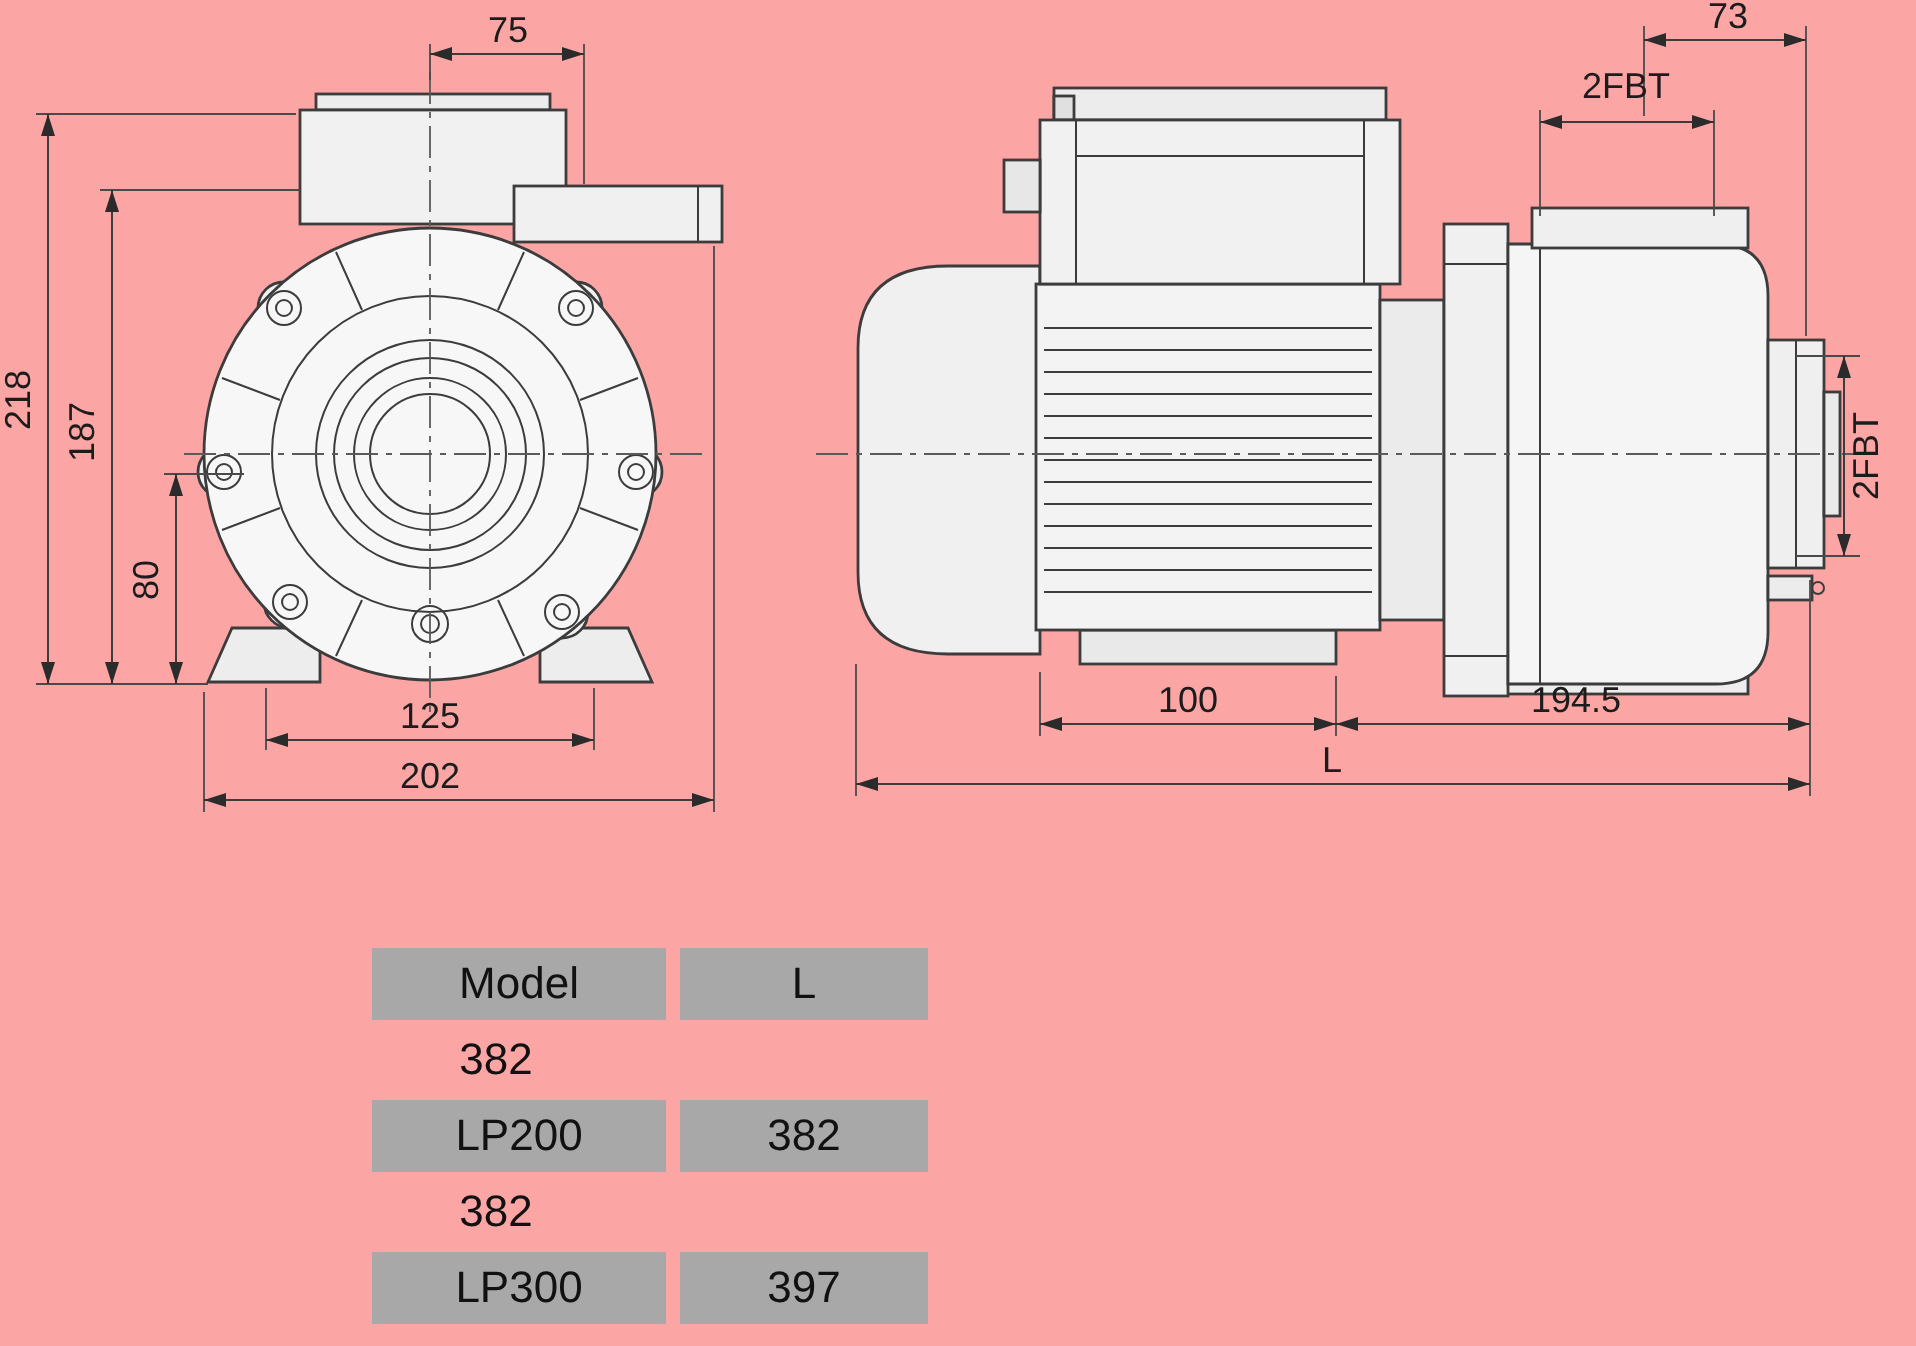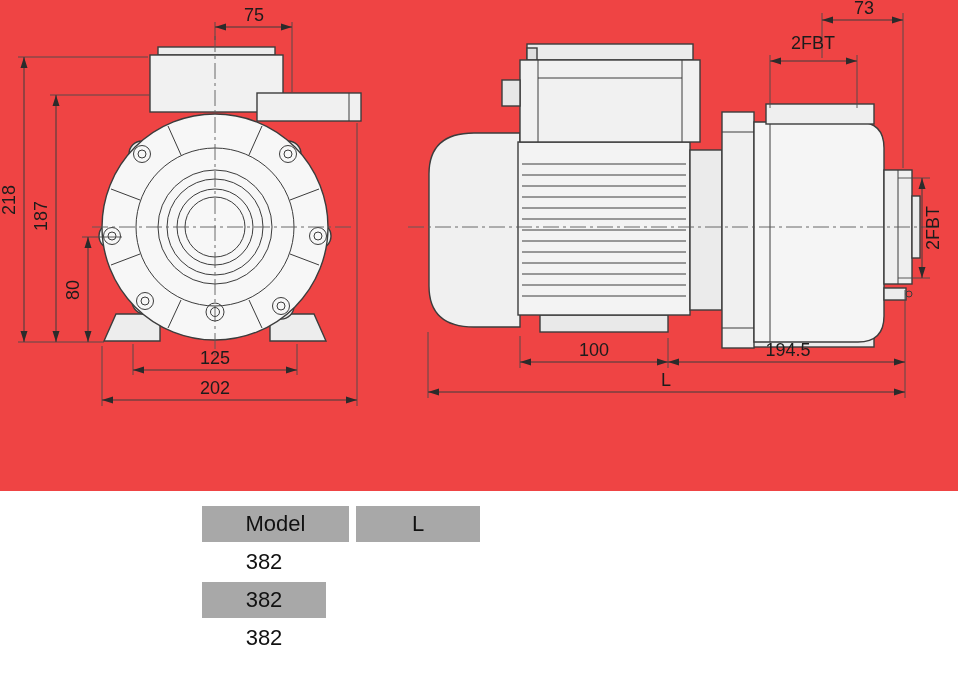--- a/index.html
+++ b/index.html
@@ -2,33 +2,33 @@
 <html><head>
 <meta charset="utf-8">
 <style>
   * { margin:0; padding:0; box-sizing:border-box; }
   html,body { background:#ffffff; }
   body {
     width:958px; height:673px;
     font-family:"Liberation Sans", sans-serif;
     position:relative; overflow:hidden;
   }
-  .canvas { position:relative; width:958px; height:491px; background:#ef4444;text-align:center; }
+  .canvas { position:relative; width:958px; height:673px; background:#fca5a5;text-align:center; }
   svg { position:absolute; left:0; top:0; }
   svg text {
     font-family:"Liberation Sans", sans-serif;
     font-size:18px; fill:#1c1c1c;
   }
   .part { stroke:#3c3c3c; stroke-width:1.4; }
   .thin { stroke:#3c3c3c; stroke-width:1; fill:none; }
   .dimline { stroke:#3c3c3c; stroke-width:1; fill:none; }
   .extline { stroke:#4a4a4a; stroke-width:0.9; fill:none; }
   .arrow { fill:#2b2b2b; stroke:none; }
   .centerline { stroke:#5a5a5a; stroke-width:0.9; fill:none; stroke-dasharray:16 4 3 4; }
-  .spec-table { position:absolute; left:202px; top:474px;margin-top:32px; }
+  .spec-table { position:absolute; left:186px; top:474px; }
   .trow { display:flex; gap:7px; margin-bottom:2px; }
   .cell {
     height:36px; display:flex; align-items:center; justify-content:center;
     font-size:22px; color:#111111;
   }
   .cell.model { width:147px; }
   .cell.len { width:124px; }
   .gray { background:#a8a8a8; }
 </style>
 </head>
@@ -203,19 +203,24 @@
 
 <div class="spec-table">
   <div class="trow">
     <div class="cell model gray">Model</div>
     <div class="cell len gray">L</div>
   </div>
   <div class="trow">
     <div class="cell len">382</div>
   </div>
   <div class="trow">
+    <div class="cell model gray">LP200</div>
     <div class="cell len gray">382</div>
   </div>
   <div class="trow">
     <div class="cell len">382</div>
+  </div>
+  <div class="trow">
+    <div class="cell model gray">LP300</div>
+    <div class="cell len gray">397</div>
   </div>
 </div>
 </div>
 
 </body></html>

